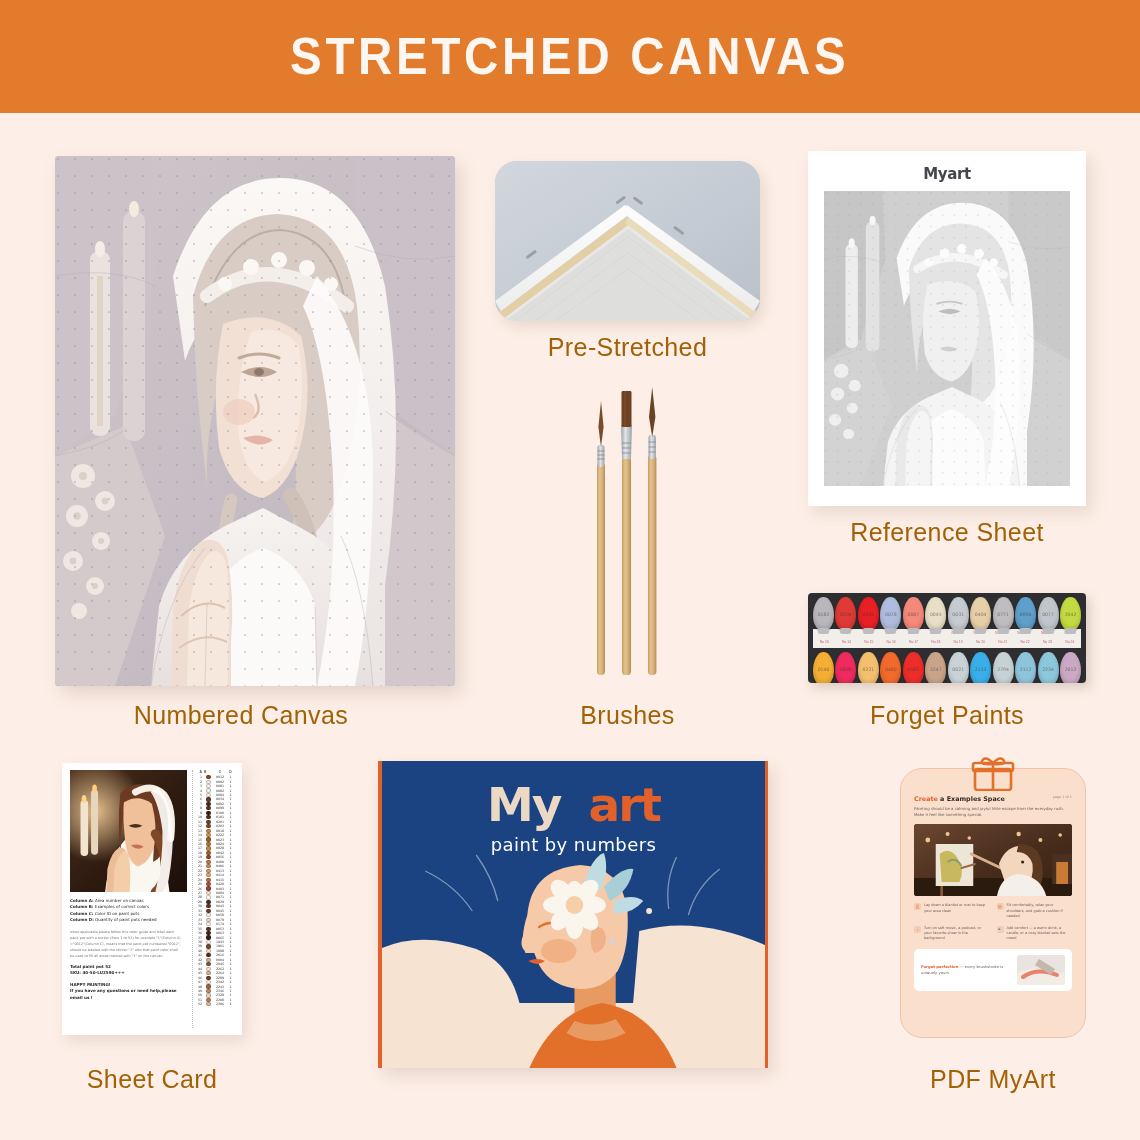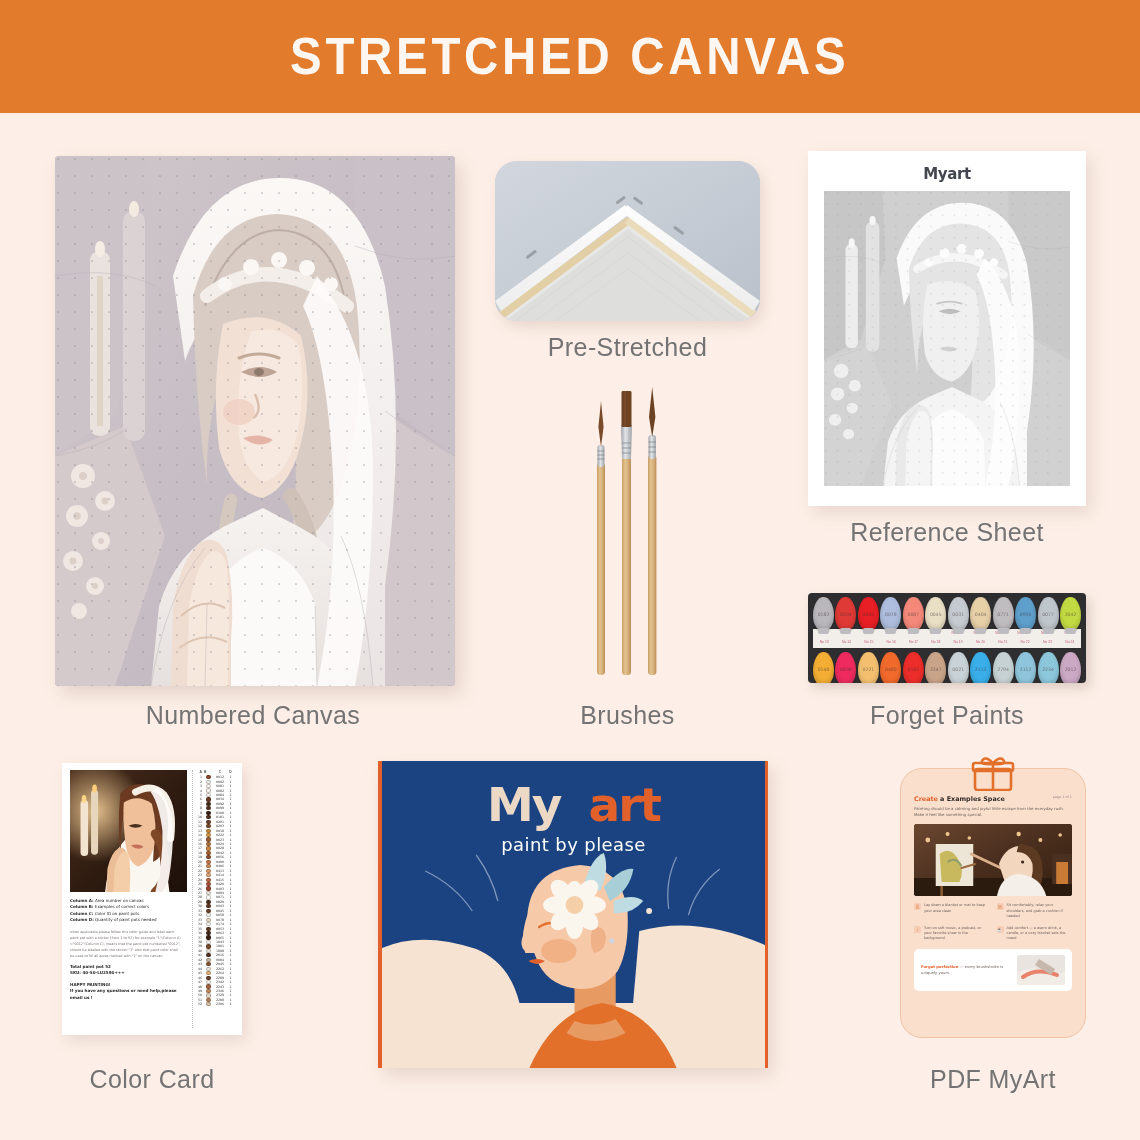--- a/index.html
+++ b/index.html
@@ -22,21 +22,21 @@
     font-size: 51px;
     font-weight: bold;
     letter-spacing: 4px;
     font-family: "Liberation Sans Narrow", "Liberation Sans", sans-serif;
     transform: scaleX(0.93);
   }
 
   
   .caption {
     text-align: center;
-    color: #737373;
+    color: #a16207;
     font-size: 25px;
     letter-spacing: .4px;
   }
   .stage { position: relative; width: 1140px; height: 1027px; }
   .cell { position: absolute; }
 
   
   #numbered-canvas { left: 55px; top: 43px; width: 400px; height: 530px; }
   .canvas-frame {
     width: 100%; height: 100%;
@@ -200,21 +200,21 @@
     margin-top: 7px; background: #FFFFFF; border-radius: 5px;
     padding: 6px 7px; display: flex; gap: 6px; align-items: center;
   }
   .pdf-callout .ctext { flex: 1; font-size: 3.8px; line-height: 5.6px; color: #6E625C; font-family: "DejaVu Sans", sans-serif; }
   .pdf-callout .ctext b { color: #E2602A; }
   .pdf-callout .cimg { width: 48px; height: 30px; border-radius: 3px; overflow: hidden; background: #E8E2DE; }
   .pdf-callout .cimg svg { display: block; width: 100%; height: 100%; }
 
   
   .cap { position: absolute; }
-  #cap-numbered-canvas { left: 53px; top: 588px; width: 400px; }
+  #cap-numbered-canvas { left: 41px; top: 588px; width: 400px; }
   #cap-pre-stretched  { left: 495px; top: 220px; width: 265px; }
   #cap-reference      { left: 808px; top: 405px; width: 278px; }
   #cap-brushes        { left: 495px; top: 588px; width: 265px; }
   #cap-paints         { left: 808px; top: 588px; width: 278px; }
   #cap-color-card     { left: 62px;  top: 952px; width: 180px; }
   #cap-myart-box      { left: 378px; top: 952px; width: 390px; }
   #cap-pdf-guide      { left: 900px; top: 952px; width: 186px; }
 </style>
 </head>
 <body>
@@ -1081,27 +1081,27 @@
               <span class="c-b">
                 <i style="background: rgb(217, 194, 166);"></i>
               </span>
               <span class="c-c">2306</span>
               <span class="c-d">1</span>
             </div>
           </div>
       </div>
     </div>
   </div>
-  <div class="cap caption" id="cap-color-card">Color Card</div>
+  <div class="cap caption" id="cap-color-card">Sheet Card</div>
 
   <div class="cell" id="myart-box">
     <div class="box">
       <div class="box-logo">
         <div class="logo-word"><span class="logo-my">My</span><span class="logo-art">art</span></div>
-        <div class="logo-sub">paint by please</div>
+        <div class="logo-sub">paint by numbers</div>
       </div>
       <div class="box-art">
         <svg viewBox="0 0 390 215" preserveAspectRatio="none">
 
           <path d="M0,95 Q40,78 96,96 Q130,110 140,150 L140,215 L0,215 Z" fill="#F6E3D2"></path>
           <path d="M262,78 Q320,62 390,92 L390,215 L250,215 Z" fill="#F6E3D2"></path>
           <path d="M0,150 L390,150 L390,215 L0,215 Z" fill="#F6E3D2"></path>
 
           <path d="M0,20 Q60,-16 130,12 Q180,32 196,66 Q150,46 100,54 Q46,62 0,92 Z" fill="#1B4382"></path>
           <path d="M390,18 Q330,-12 268,16 Q232,34 220,66 Q268,44 318,52 Q366,62 390,86 Z" fill="#1B4382"></path>

